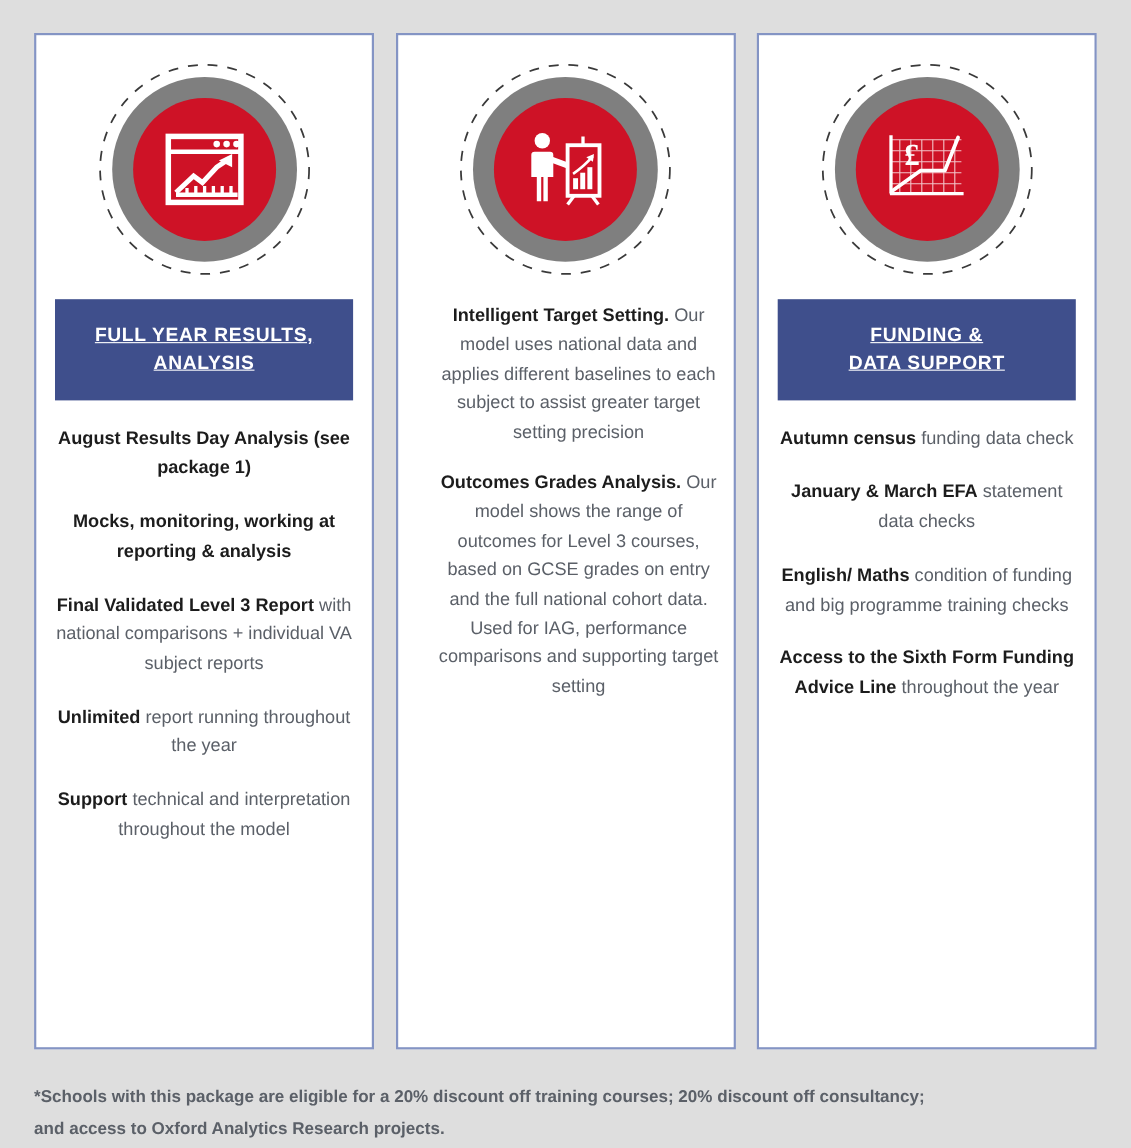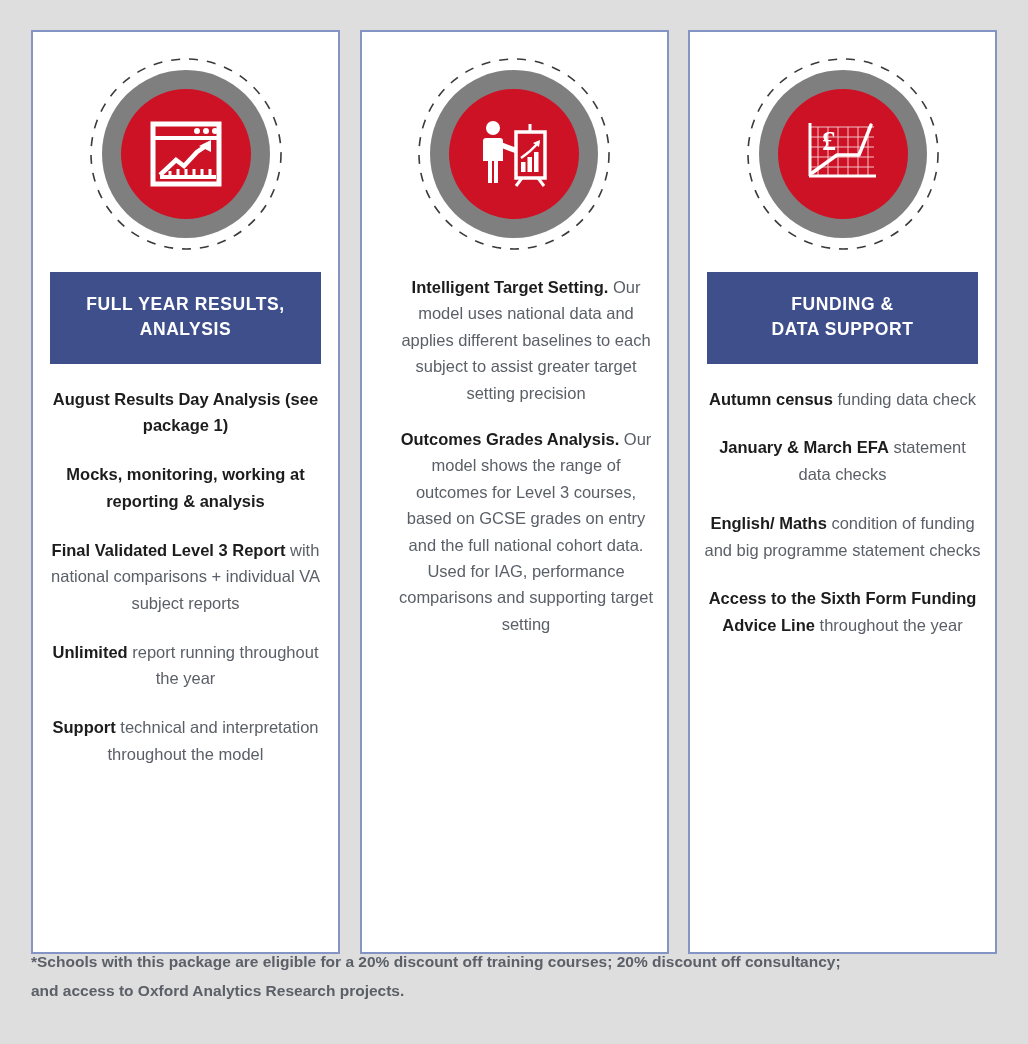--- a/index.html
+++ b/index.html
@@ -83,20 +83,21 @@
     color: #ffffff;
     text-align: center;
     font-size: 17.5px;
     font-weight: bold;
     letter-spacing: 0.6px;
     line-height: 1.42;
     padding: 20px 6px 22px 6px;
     box-sizing: border-box;
     flex: 0 0 auto;
     text-transform: uppercase;
+    text-decoration: underline;
   }
   .banner .bl { display: block; }
 
   
   .body {
     width: 283px;
     margin-top: 22px;
     text-align: center;
     font-size: 16.5px;
     line-height: 1.62;
@@ -110,21 +111,21 @@
     font-weight: bold;
   }
 
   .card-2 .body { font-size: 16.5px; line-height: 1.6; }
   .card-2 .item { margin-bottom: 20px; margin-left: 24px; }
 
   
   .footnote {
     position: absolute;
     left: 31px;
-    top: 948px;
+    top: 984px;
     width: 952px;
     font-size: 15.5px;
     font-weight: bold;
     line-height: 1.85;
     color: #5b6068;
   }
 </style>
 </head>
 <body>
 
@@ -244,21 +245,21 @@
       </div>
 
       <div class="banner">
         <span class="bl">FUNDING &amp;</span>
         <span class="bl">DATA SUPPORT</span>
       </div>
 
       <div class="body">
         <div class="item"><b>Autumn census</b><span> funding data check</span></div>
         <div class="item"><b>January &amp; March EFA</b><span> statement data checks</span></div>
-        <div class="item"><b>English/ Maths</b><span> condition of funding and big programme statement checks</span></div>
+        <div class="item"><b>English/ Maths</b><span> condition of funding and big programme training checks</span></div>
         <div class="item"><b>Access to the Sixth Form Funding Advice Line</b><span> throughout the year</span></div>
       </div>
     </div>
 
   </div>
 
   <div class="footnote">
     <div>*Schools with this package are eligible for a 20% discount off training courses; 20% discount off consultancy;</div>
     <div>and access to Oxford Analytics Research projects.</div>
   </div>

